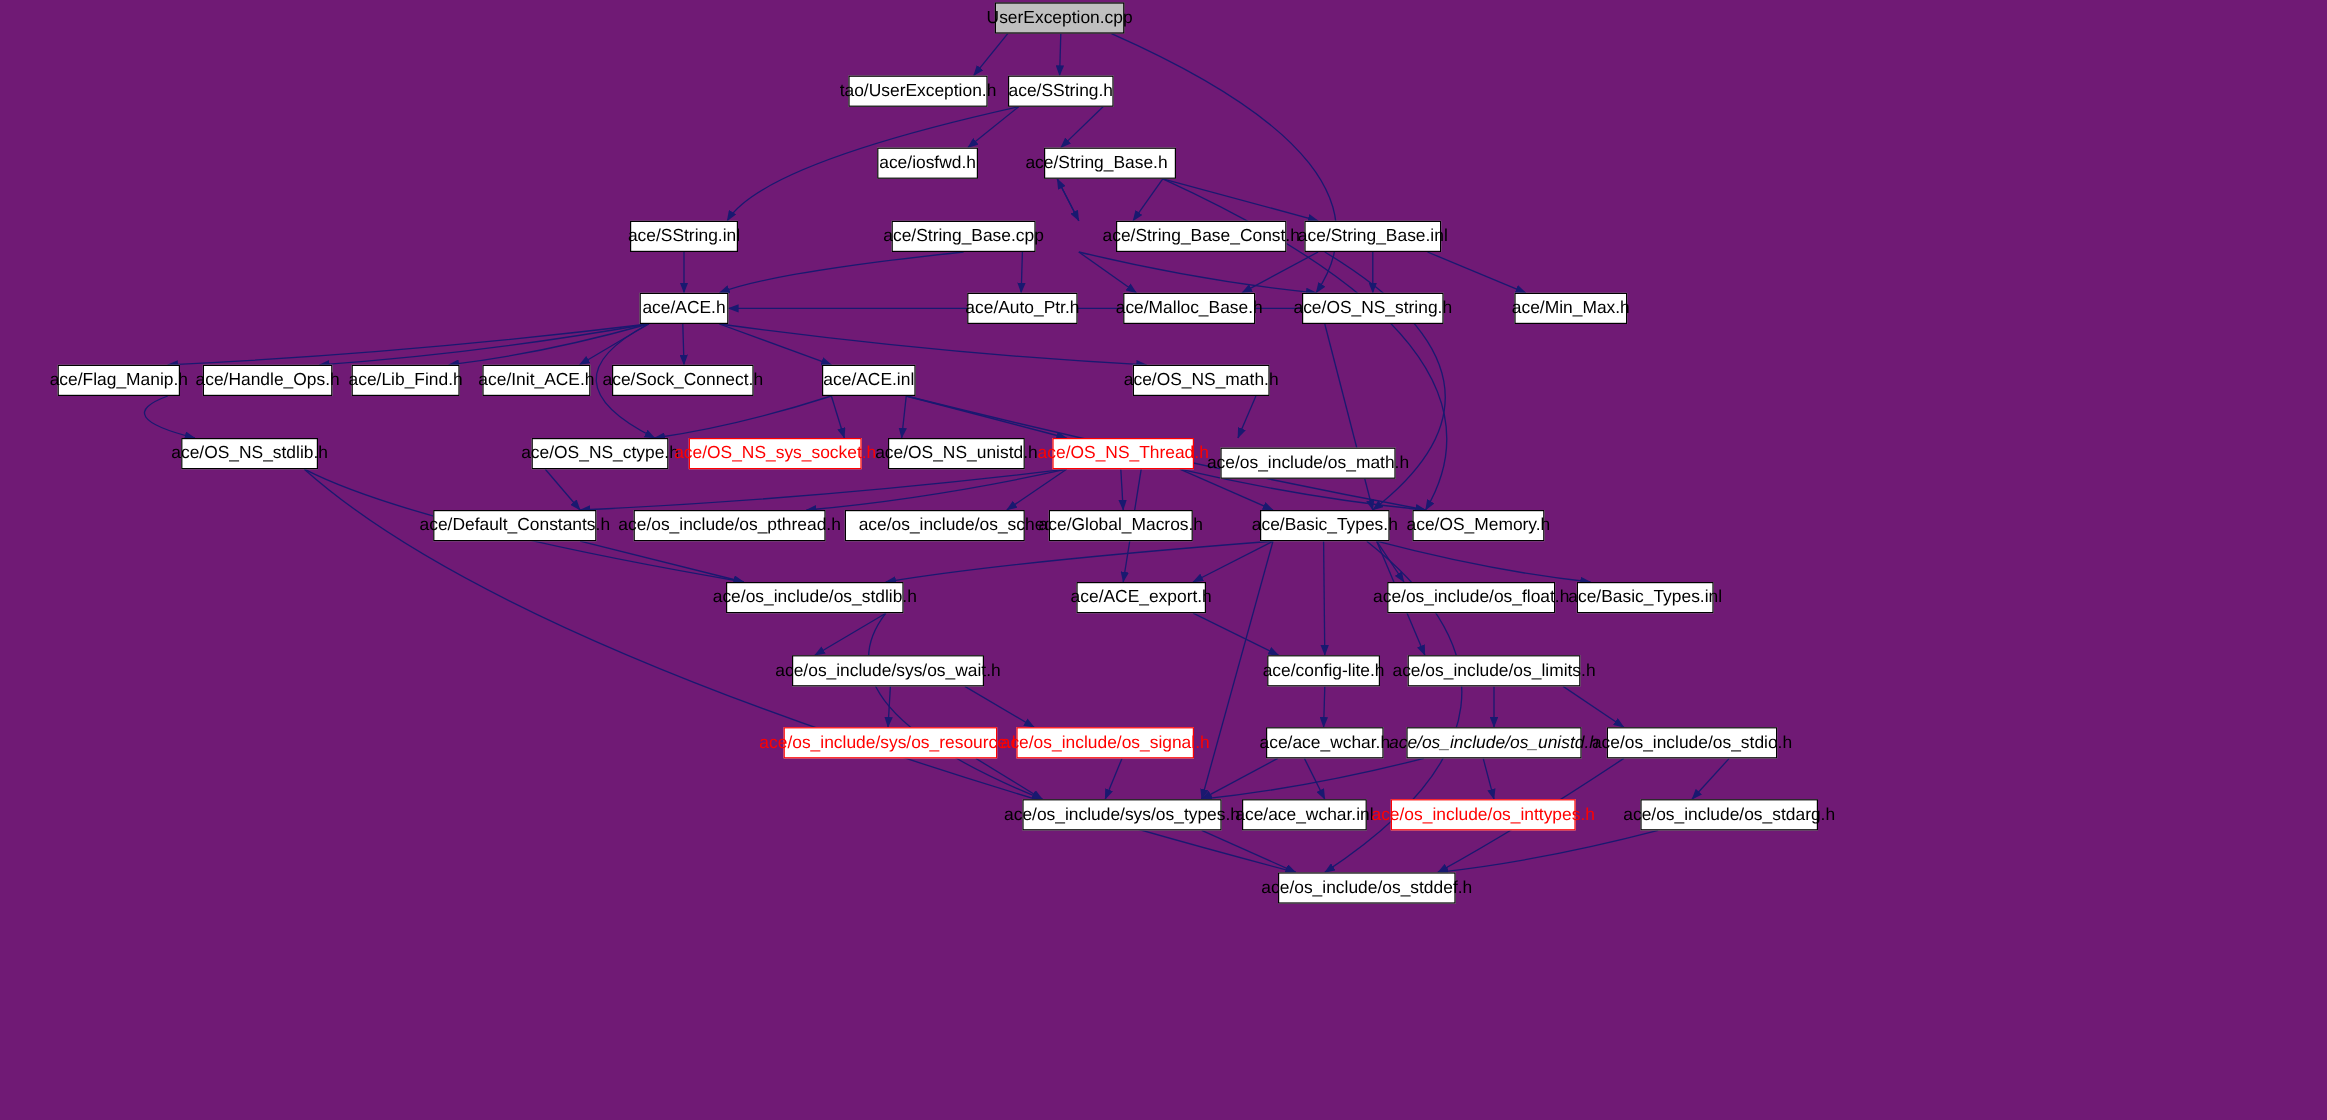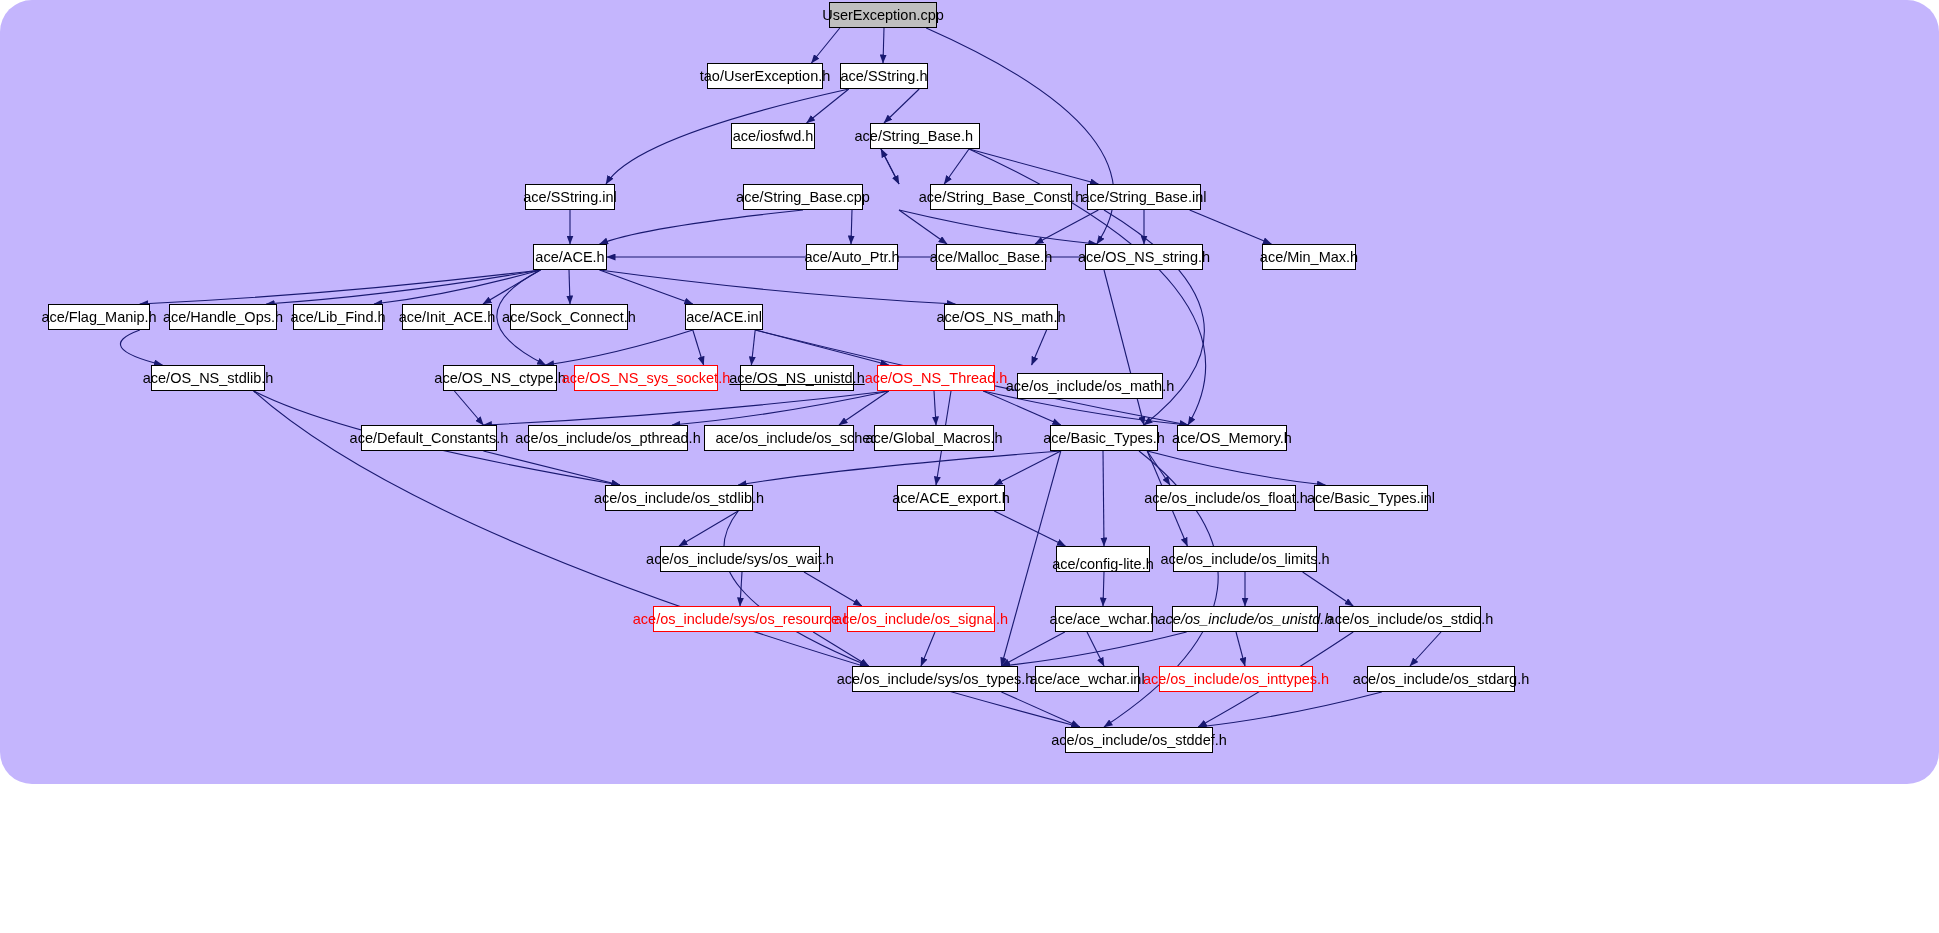--- a/index.html
+++ b/index.html
@@ -4,25 +4,24 @@
 <title>UserException.cpp include dependency graph</title>
 <style>
   html, body {
     margin: 0;
     padding: 0;
     background: #ffffff;
   }
   #graph-root {
     position: relative;
     width: 1939px;
-    height: 784px;
-    background: #c4b5fd;
+    height: 933px;
+    background: #701a75;
     font-family: "Liberation Sans", sans-serif;
     overflow: hidden;
-    border-radius: 32px;
   }
   #edge-layer {
     position: absolute;
     left: 0;
     top: 0;
     width: 1939px;
     height: 933px;
     pointer-events: none;
   }
   #node-layer {
@@ -215,21 +214,21 @@
       </div>
       <div class="node" title="ace/OS_NS_stdlib.h" style="left: 208px; top: 378px; width: 114px;">
         <span class="node-label">ace/OS_NS_stdlib.h</span>
       </div>
       <div class="node" title="ace/OS_NS_ctype.h" style="left: 500px; top: 378px; width: 114px;">
         <span class="node-label">ace/OS_NS_ctype.h</span>
       </div>
       <div class="node warn" title="ace/OS_NS_sys_socket.h" style="left: 646px; top: 378px; width: 144px;">
         <span class="node-label">ace/OS_NS_sys_socket.h</span>
       </div>
-      <div class="node" title="ace/OS_NS_unistd.h" style="left: 797px; top: 378px; width: 114px; text-decoration: underline;">
+      <div class="node" title="ace/OS_NS_unistd.h" style="left: 797px; top: 378px; width: 114px;">
         <span class="node-label">ace/OS_NS_unistd.h</span>
       </div>
       <div class="node warn" title="ace/OS_NS_Thread.h" style="left: 936px; top: 378px; width: 118px;">
         <span class="node-label">ace/OS_NS_Thread.h</span>
       </div>
       <div class="node" title="ace/os_include/os_math.h" style="left: 1090px; top: 386px; width: 146px; justify-content: center;">
         <span class="node-label">ace/os_include/os_math.h</span>
       </div>
       <div class="node" title="ace/Default_Constants.h" style="left: 429px; top: 438px; width: 136px;">
         <span class="node-label">ace/Default_Constants.h</span>
@@ -257,21 +256,21 @@
       </div>
       <div class="node" title="ace/os_include/os_float.h" style="left: 1226px; top: 498px; width: 140px;">
         <span class="node-label">ace/os_include/os_float.h</span>
       </div>
       <div class="node" title="ace/Basic_Types.inl" style="left: 1371px; top: 498px; width: 114px;">
         <span class="node-label">ace/Basic_Types.inl</span>
       </div>
       <div class="node" title="ace/os_include/sys/os_wait.h" style="left: 740px; top: 559px; width: 160px;">
         <span class="node-label">ace/os_include/sys/os_wait.h</span>
       </div>
-      <div class="node" title="ace/config-lite.h" style="left: 1103px; top: 559px; width: 94px; align-items: flex-end;">
+      <div class="node" title="ace/config-lite.h" style="left: 1103px; top: 559px; width: 94px;">
         <span class="node-label">ace/config-lite.h</span>
       </div>
       <div class="node" title="ace/os_include/os_limits.h" style="left: 1245px; top: 559px; width: 144px;">
         <span class="node-label">ace/os_include/os_limits.h</span>
       </div>
       <div class="node warn" title="ace/os_include/sys/os_resource.h" style="left: 742px; top: 619px; width: 178px;">
         <span class="node-label">ace/os_include/sys/os_resource.h</span>
       </div>
       <div class="node warn" title="ace/os_include/os_signal.h" style="left: 921px; top: 619px; width: 148px;">
         <span class="node-label">ace/os_include/os_signal.h</span>

